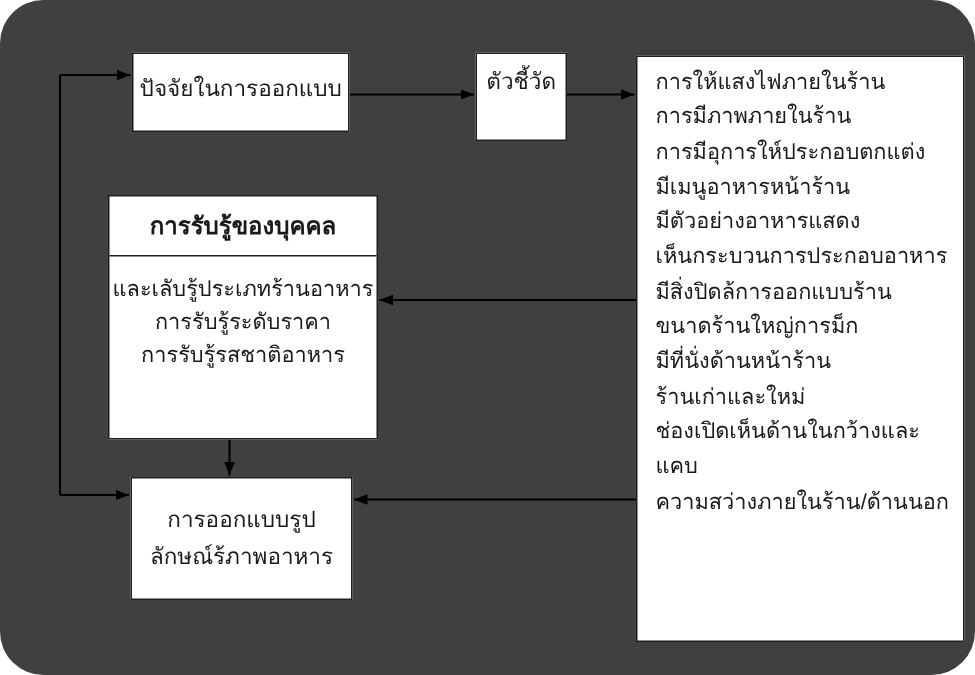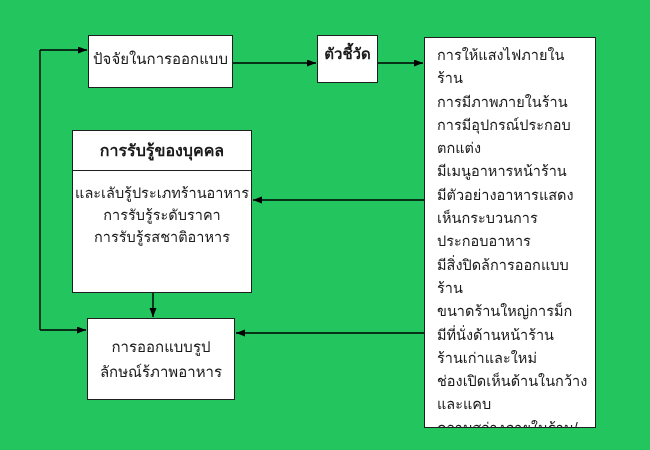--- a/index.html
+++ b/index.html
@@ -1,37 +1,37 @@
 <!DOCTYPE html>
 <html><head>
 <meta charset="utf-8">
 <style>
   html,body{margin:0;padding:0;background:#ffffff;}
   .canvas{
-    position:relative;width:650px;height:450px;background:#22c55e;
+    position:relative;width:650px;height:450px;background:#404040;
     font-family:"Liberation Sans","DejaVu Sans",sans-serif;
-    color:#1a1a1a;overflow:hidden;
+    color:#1a1a1a;overflow:hidden;border-radius:29px;
   }
   .connector-layer{position:absolute;left:0;top:0;width:650px;height:450px;}
   .node{
     position:absolute;border:1.6px solid #1f1f1f;background:#ffffff;
     box-sizing:border-box;
   }
   .factors-box{
     left:88px;top:35px;width:145px;height:53px;
     display:flex;align-items:center;justify-content:center;
     padding-bottom:6px;font-size:15px;text-align:center;
   }
   .indicator-box{
-    left:317px;top:35px;width:61px;height:48px;
+    left:317px;top:35px;width:61px;height:59px;
     display:flex;align-items:flex-start;justify-content:center;
-    padding-top:6px;font-size:15px;text-align:center;font-weight:bold;
+    padding-top:6px;font-size:15px;text-align:center;
   }
   .indicator-list-box{
-    left:424px;top:37px;width:172px;height:391px;
+    left:424px;top:37px;width:219px;height:391px;
     padding:6px 6px 6px 12px;font-size:14.5px;line-height:23.3px;
     text-align:left;overflow:hidden;
   }
   .indicator-list-box .list-line{
     white-space:normal;overflow-wrap:break-word;word-break:normal;
   }
   .perception-box{
     left:72px;top:130px;width:180px;height:163px;padding:0;
   }
   .perception-header{
@@ -82,21 +82,21 @@
     <span>ปัจจัยในการออกแบบ</span>
   </div>
 
   <div class="node indicator-box">
     <span>ตัวชี้วัด</span>
   </div>
 
   <div class="node indicator-list-box">
       <div class="list-line">การให้แสงไฟภายในร้าน</div>
       <div class="list-line">การมีภาพภายในร้าน</div>
-      <div class="list-line">การมีอุปกรณ์ประกอบตกแต่ง</div>
+      <div class="list-line">การมีอุการให์ประกอบตกแต่ง</div>
       <div class="list-line">มีเมนูอาหารหน้าร้าน</div>
       <div class="list-line">มีตัวอย่างอาหารแสดง</div>
       <div class="list-line">เห็นกระบวนการประกอบอาหาร</div>
       <div class="list-line">มีสิ่งปิดล้การออกแบบร้าน</div>
       <div class="list-line">ขนาดร้านใหญ่การม็ก</div>
       <div class="list-line">มีที่นั่งด้านหน้าร้าน</div>
       <div class="list-line">ร้านเก่าและใหม่</div>
       <div class="list-line">ช่องเปิดเห็นด้านในกว้างและแคบ</div>
       <div class="list-line">ความสว่างภายในร้าน/ด้านนอก</div>
     </div>

